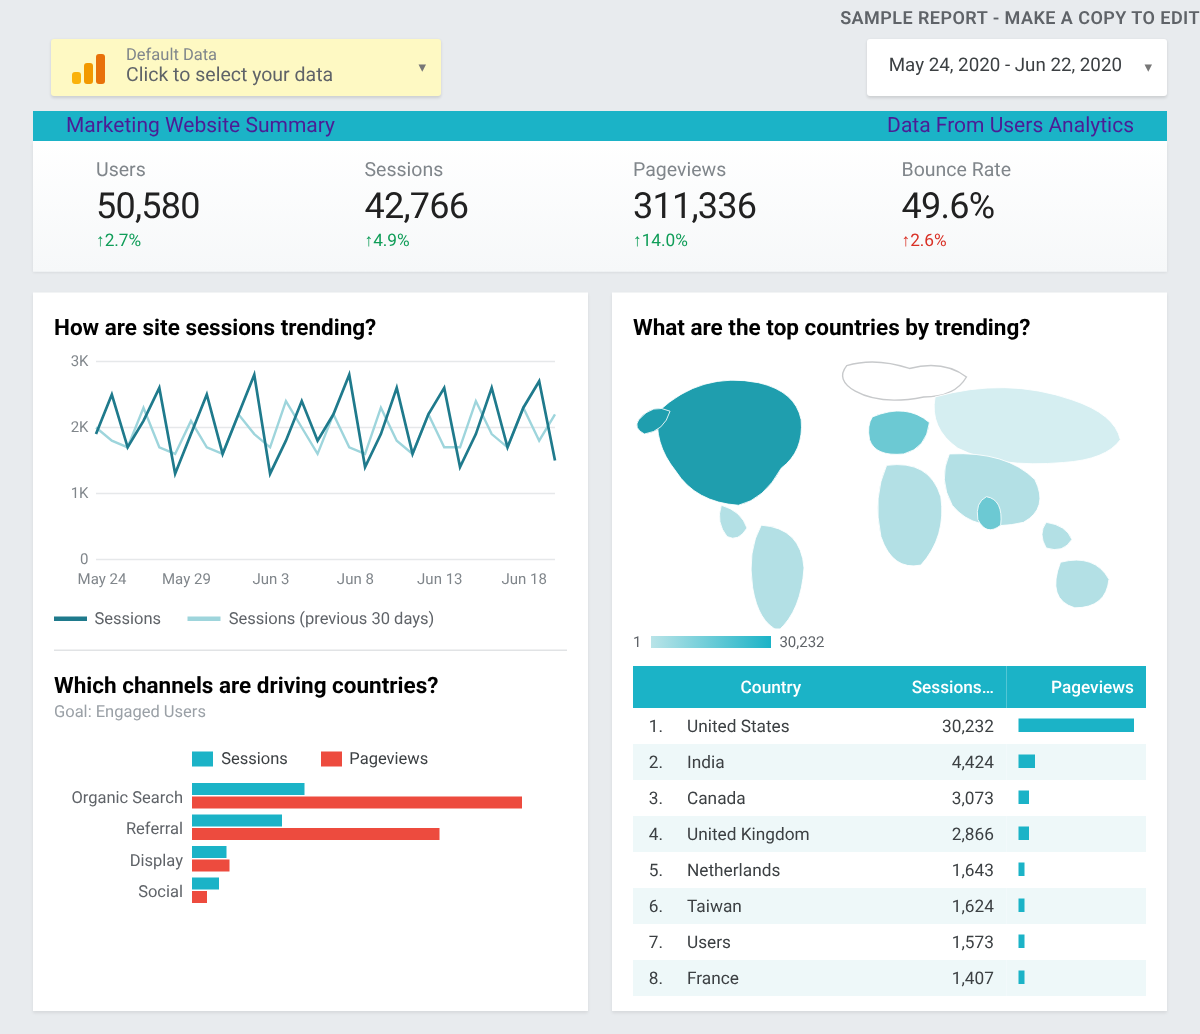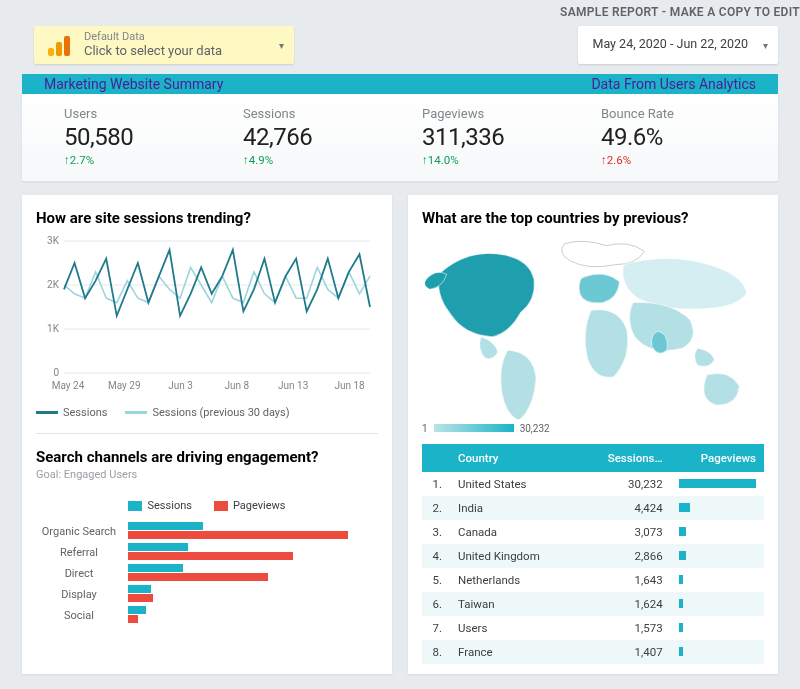--- a/index.html
+++ b/index.html
@@ -38,33 +38,33 @@
   .legend { display:flex; gap:18px; font-size:11px; color:#5f6368; margin-top:6px }
   .swatch { display:inline-block; width:22px; height:3px; vertical-align:middle; margin-right:5px }
 
   
   .mapwrap { height:190px; position:relative }
   .map-legend { font-size:10px; color:#5f6368; display:flex; align-items:center; gap:6px; margin-top:4px }
   .grad { width:80px; height:8px; background:linear-gradient(90deg,#b9e4e8,#1bb3c7) }
 
   
   .ctable { width:100%; border-collapse:collapse; margin-top:10px; font-size:11.5px }
-  .ctable th { background:#1bb3c7; color:#fff; text-align:left; padding:7px 8px; font-weight:500 }
+  .ctable th { background:#1bb3c7; color:#fff; text-align:center; padding:7px 8px; font-weight:500 }
   .ctable th.idxcol { width:28px; background:#1bb3c7 }
   .ctable th.r, .ctable td.r { text-align:right }
   .ctable td { padding:5px 8px; color:#3c4043 }
   .ctable tbody tr:nth-child(even){ background:#eef8f9 }
   .bar { height:9px; background:#1bb3c7 }
 
   
   .hr { height:1px; background:#e1e3e5; margin:14px 0 }
   .chlegend { display:flex; justify-content:center; gap:22px; font-size:11px; margin-bottom:10px }
   .sq { display:inline-block; width:14px; height:10px; vertical-align:middle; margin-right:5px }
   .chrow { display:flex; align-items:flex-start; margin-bottom:3px }
-  .chlbl { width:92px; text-align:center; font-size:11px; color:#5f6368; padding-right:6px; padding-top:3px }
+  .chlbl { width:92px; text-align:right; font-size:11px; color:#5f6368; padding-right:6px; padding-top:3px }
   .chbars { flex:1 }
   .chbars div { height:8px; margin-bottom:1px }
 </style>
 </head>
 <body>
 
 <div class="header-note">SAMPLE REPORT - MAKE A COPY TO EDIT</div>
 
 <div class="topbar">
   <div class="datasource">
@@ -136,21 +136,21 @@
           <path d="M28,54.400000000000006 L38.55172413793103,28 L49.103448275862064,63.2 L59.6551724137931,45.60000000000001 L70.20689655172413,23.599999999999994 L80.75862068965517,80.8 L91.3103448275862,54.400000000000006 L101.86206896551724,28 L112.41379310344827,67.6 L122.96551724137932,41.2 L133.51724137931035,14.799999999999997 L144.06896551724137,80.8 L154.6206896551724,58.8 L165.17241379310346,32.39999999999999 L175.72413793103448,58.8 L186.27586206896552,41.2 L196.82758620689654,14.799999999999997 L207.37931034482756,76.4 L217.93103448275863,54.400000000000006 L228.48275862068965,23.599999999999994 L239.0344827586207,67.6 L249.58620689655172,41.2 L260.13793103448273,23.599999999999994 L270.68965517241384,76.4 L281.2413793103448,54.400000000000006 L291.7931034482759,23.599999999999994 L302.3448275862069,63.2 L312.8965517241379,36.8 L323.44827586206895,19.200000000000003 L334,72 " fill="none" stroke="#1f7a8c" stroke-width="1.8"></path>
         </svg>
     </div>
     <div class="legend">
       <span><span class="swatch" id="sw1" style="background: rgb(31, 122, 140);"></span><span>Sessions</span></span>
       <span><span class="swatch" id="sw2" style="background: rgb(158, 213, 220);"></span><span>Sessions (previous 30 days)</span></span>
     </div>
 
     <div class="hr"></div>
 
-    <h3>Search channels are driving engagement?</h3>
+    <h3>Which channels are driving countries?</h3>
     <div class="sub">Goal: Engaged Users</div>
     <div class="chlegend">
       <span><span class="sq" id="sqS" style="background: rgb(27, 179, 199);"></span><span>Sessions</span></span>
       <span><span class="sq" id="sqP" style="background: rgb(237, 75, 62);"></span><span>Pageviews</span></span>
     </div>
     <div id="chrows">
         <div class="chrow">
           <div class="chlbl">Organic Search</div>
     <div class="chbars">
       <div style="width:30%;background:#1bb3c7"></div>
@@ -158,45 +158,38 @@
     </div>
         </div>
         <div class="chrow">
           <div class="chlbl">Referral</div>
     <div class="chbars">
       <div style="width:24%;background:#1bb3c7"></div>
       <div style="width:66%;background:#ed4b3e"></div>
     </div>
         </div>
         <div class="chrow">
-          <div class="chlbl">Direct</div>
-    <div class="chbars">
-      <div style="width:22%;background:#1bb3c7"></div>
-      <div style="width:56%;background:#ed4b3e"></div>
-    </div>
-        </div>
-        <div class="chrow">
           <div class="chlbl">Display</div>
     <div class="chbars">
       <div style="width:9%;background:#1bb3c7"></div>
       <div style="width:10%;background:#ed4b3e"></div>
     </div>
         </div>
         <div class="chrow">
           <div class="chlbl">Social</div>
     <div class="chbars">
       <div style="width:7%;background:#1bb3c7"></div>
       <div style="width:4%;background:#ed4b3e"></div>
     </div>
         </div>
       </div>
   </div>
 
   <div class="panel right">
-    <h3>What are the top countries by previous?</h3>
+    <h3>What are the top countries by trending?</h3>
     <div class="mapwrap">
       <svg id="worldmap" viewBox="0 0 360 185" width="100%" height="100%">
           <path d="M150 8 q20 -6 44 2 q24 -6 40 6 q-8 14 -30 14 q-30 6 -48 -4 q-14 -8 -6 -18 Z" fill="none" stroke="#c7c9cb" stroke-width="1"></path>
           <path d="M18 40 q30 -28 70 -20 q26 6 30 26 q2 22 -14 34 q-12 22 -30 26 q-30 -2 -44 -24 q-16 -20 -12 -42 Z" fill="#1f9eae" stroke="#fff" stroke-width="0.6"></path>
           <path d="M4 46 q10 -12 22 -6 q-4 14 -18 16 q-8 -4 -4 -10 Z" fill="#1f9eae" stroke="#fff" stroke-width="0.6"></path>
           <path d="M62 106 q14 4 18 16 q-6 10 -14 6 q-8 -10 -4 -22 Z" fill="#b3e0e5" stroke="#fff" stroke-width="0.6"></path>
           <path d="M90 120 q28 2 30 30 q-2 30 -18 44 q-14 -6 -18 -30 q-4 -26 6 -44 Z" fill="#b3e0e5" stroke="#fff" stroke-width="0.6"></path>
           <path d="M168 44 q24 -10 40 4 q-2 18 -18 22 q-20 2 -24 -10 q-2 -10 2 -16 Z" fill="#6cc9d3" stroke="#fff" stroke-width="0.6"></path>
           <path d="M178 78 q30 -4 38 22 q4 28 -14 48 q-20 4 -28 -20 q-6 -28 4 -50 Z" fill="#b3e0e5" stroke="#fff" stroke-width="0.6"></path>
           <path d="M212 30 q50 -14 96 2 q30 10 34 28 q-10 14 -40 16 q-46 4 -74 -10 q-20 -14 -16 -36 Z" fill="#d5eef1" stroke="#fff" stroke-width="0.6"></path>

